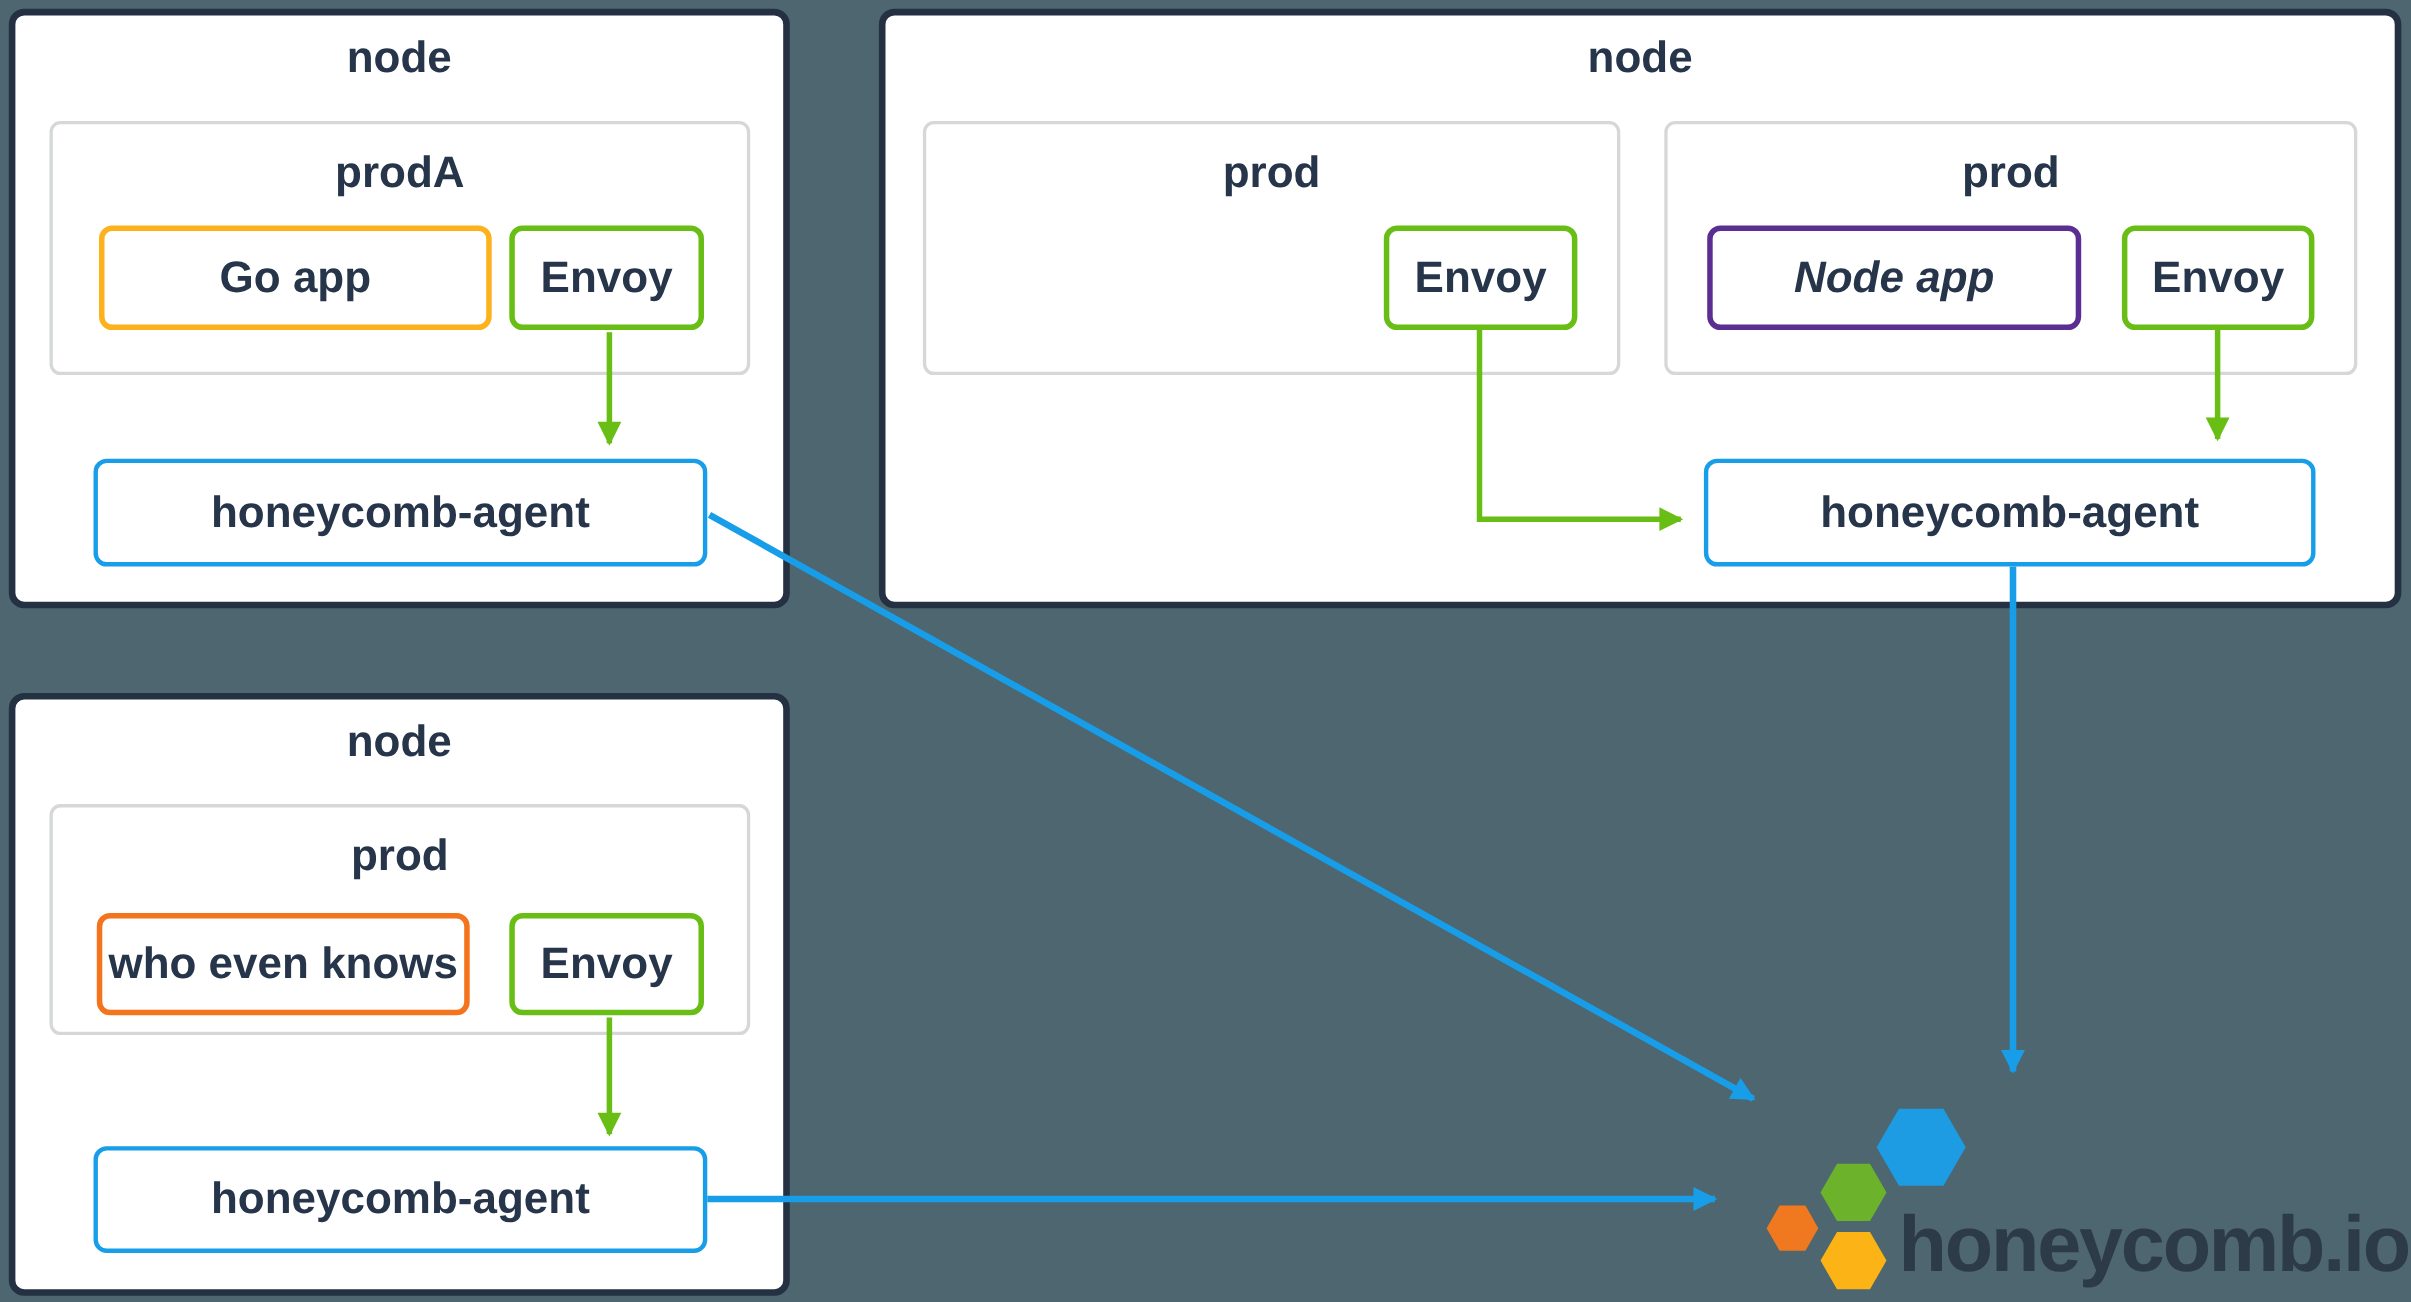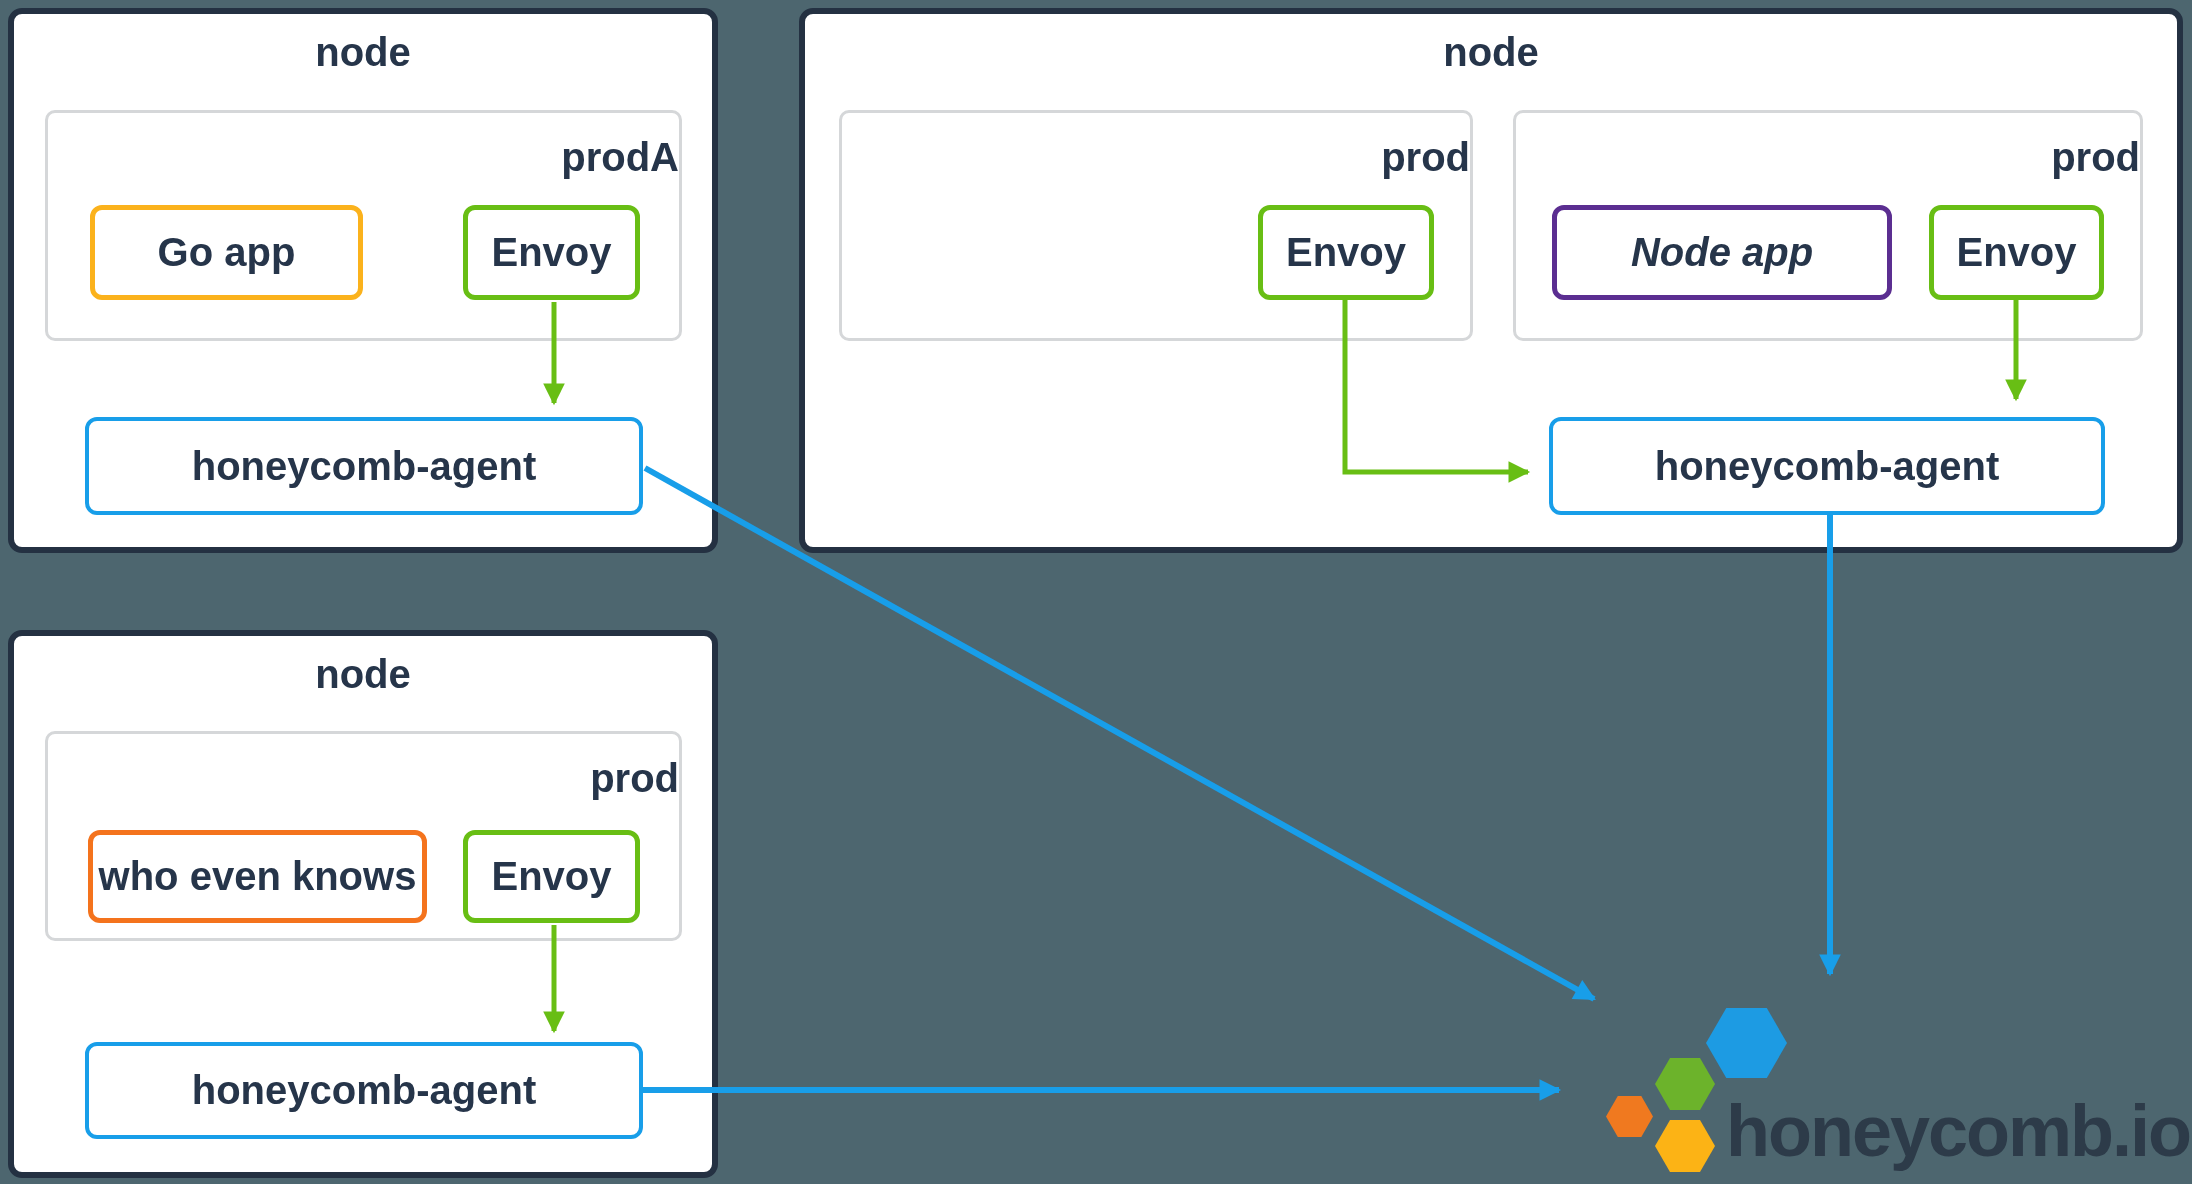--- a/index.html
+++ b/index.html
@@ -36,21 +36,21 @@
   
   .pod {
     position: absolute;
     box-sizing: border-box;
     background: #fff;
     border: 3px solid var(--pod-border, #d5d7d9);
     border-radius: 10px;
   }
   .pod-title {
     position: absolute; left: 0; right: 0; top: 22px;
-    text-align: right;
+    text-align: center;
     font-size: 40px; font-weight: bold;
     color: var(--label-text, #26354a);
   }
   #node-tl .pod          { left: 31px;  top: 96px; width: 637px; height: 231px; }
   #pod-tr-1              { left: 34px;  top: 96px; width: 634px; height: 231px; }
   #pod-tr-2              { left: 708px; top: 96px; width: 630px; height: 231px; }
   #node-bl .pod          { left: 31px;  top: 95px; width: 637px; height: 210px; }
 
   
   .box {
@@ -65,21 +65,21 @@
   }
   .app   { border: 5px solid; }
   .agent { border: 4px solid var(--blue, #189ee9); }
 
   .b-amber  { border-color: var(--amber, #fbb21c); }
   .b-orange { border-color: var(--orange-red, #f4731d); }
   .b-purple { border-color: var(--purple, #5b2e91); font-style: italic; }
   .b-green  { border-color: var(--green, #68be14); }
 
   
-  #box-go        { left: 76px;  top: 191px; width: 273px; height: 95px; }
+  #box-go        { left: 76px;  top: 191px; width: 357px; height: 95px; }
   #box-envoy-tl  { left: 449px; top: 191px; width: 177px; height: 95px; }
   #agent-tl      { left: 71px;  top: 403px; width: 558px; height: 98px; }
 
   
   #box-python    { left: 73px;   top: 191px; width: 341px; height: 95px; }
   #box-envoy-tr1 { left: 453px;  top: 191px; width: 176px; height: 95px; }
   #box-nodeapp   { left: 747px;  top: 191px; width: 340px; height: 95px; }
   #box-envoy-tr2 { left: 1124px; top: 191px; width: 175px; height: 95px; }
   #agent-tr      { left: 744px;  top: 403px; width: 556px; height: 98px; }
 

